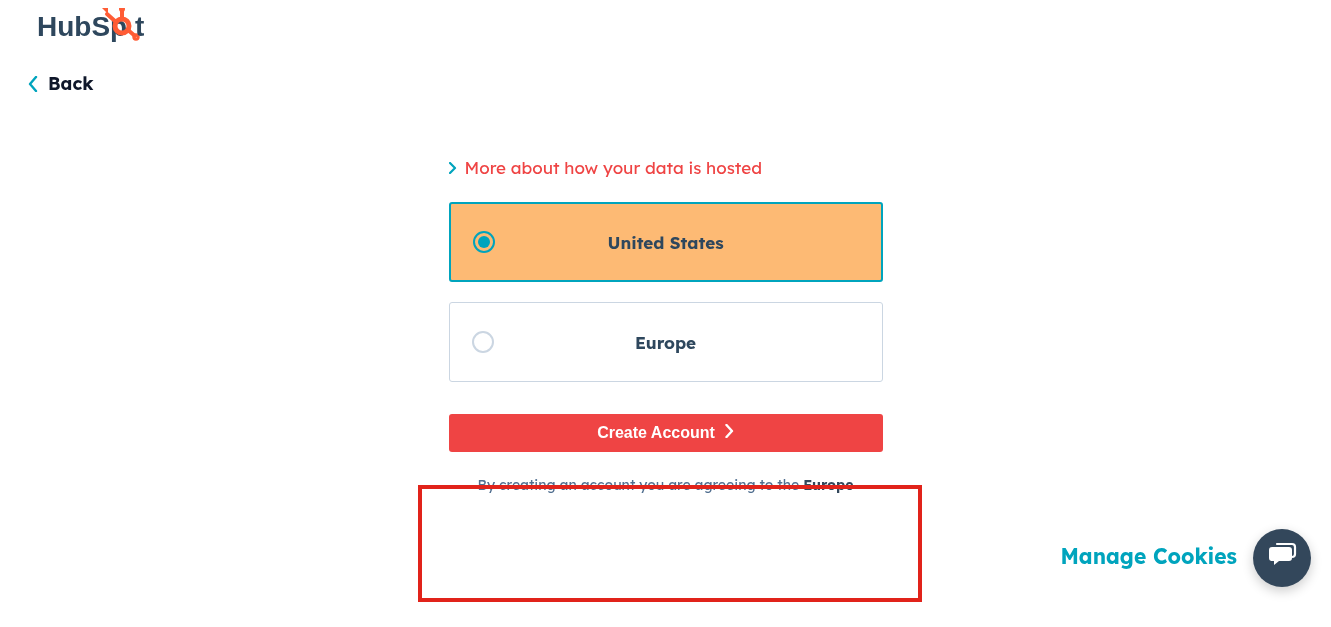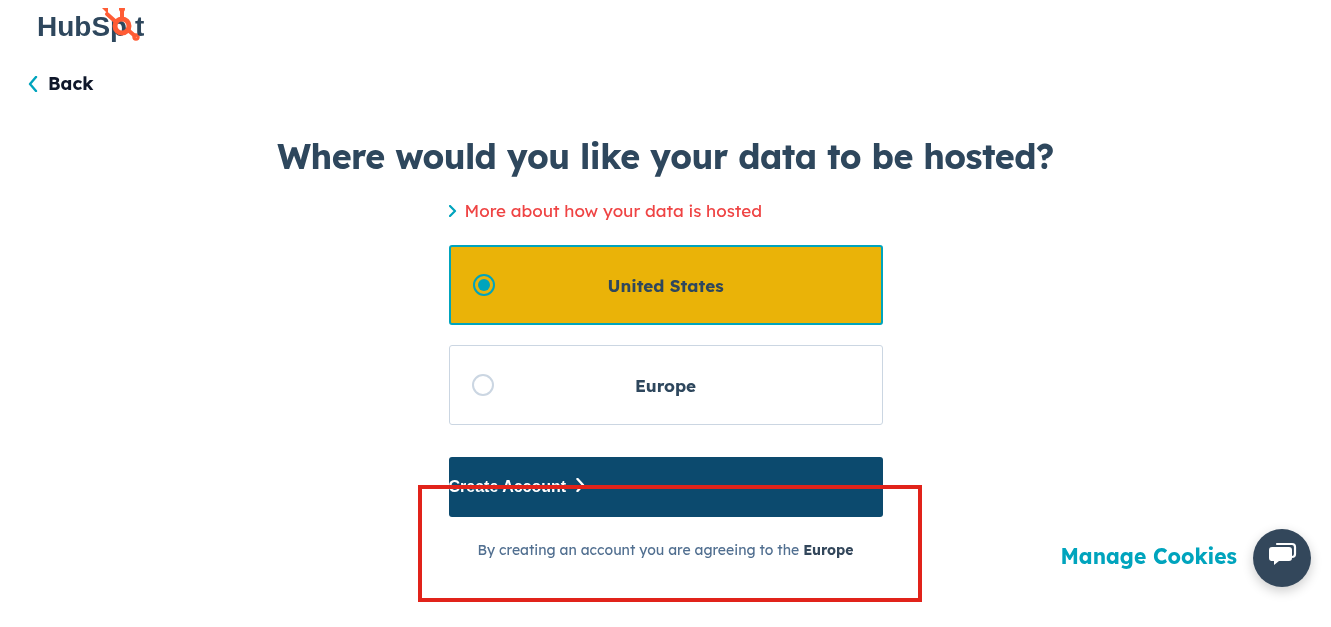--- a/index.html
+++ b/index.html
@@ -76,21 +76,21 @@
       border: 1px solid #cbd6e2;
       border-radius: 3px;
       display: flex;
       align-items: center;
       padding: 0 22px;
       cursor: pointer;
       position: relative;
     }
     .option.selected {
       border: 2px solid #00a4bd;
-      background: #eab308;
+      background: #fdba74;
       align-items: center;
     }
     .radio {
       width: 22px;
       height: 22px;
       border-radius: 50%;
       border: 2px solid #cbd6e2;
       position: relative;
       flex-shrink: 0;
     }
@@ -117,29 +117,30 @@
       border: 4px solid #e1231a;
       width: 504px;
       height: 117px;
       top: 485px;
       left: 418px;
       pointer-events: none;
     }
     .create-btn {
       margin-top: 32px;
       width: 434px;
-      height: 60px;
-      background: #0c4a6e;
+      height: 38px;
+      background: #ef4444;
       color: #ffffff;
       border: none;
       border-radius: 3px;
       font-size: 16px;
       font-weight: 600;
       display: flex;
       align-items: center;
+      justify-content: center;
       gap: 10px;
       cursor: pointer;
     }
     .terms {
       margin-top: 24px;
       font-size: 14px;
       color: #516f90;
       text-align: center;
       width: 434px;
     }
@@ -191,21 +192,20 @@
 <div class="back-link">
   <span>
     <svg width="10" height="16" viewBox="0 0 10 16">
         <path d="M8 1 L2 8 L8 15" fill="none" stroke="#00a4bd" stroke-width="2.4" stroke-linecap="round" stroke-linejoin="round"></path>
       </svg>
   </span>
   <span>Back</span>
 </div>
 
 <div class="main">
-  <h1 class="page-title">Where would you like your data to be hosted?</h1>
 
   <div class="more-block">
     <div class="more-link">
       <span class="chev">
         <svg width="8" height="12" viewBox="0 0 8 12">
             <path d="M1 1 L6 6 L1 11" fill="none" stroke="#00a4bd" stroke-width="2.2" stroke-linecap="round" stroke-linejoin="round"></path>
           </svg>
       </span>
       <span>More about how your data is hosted</span>
     </div>

